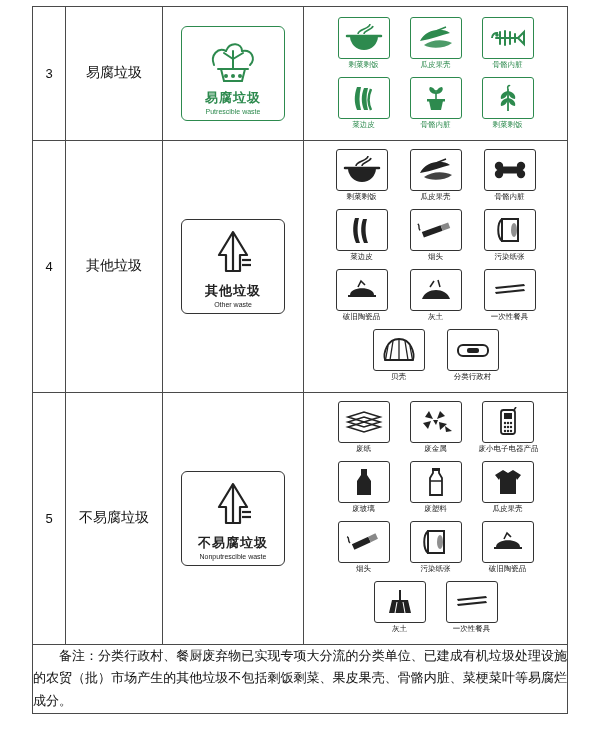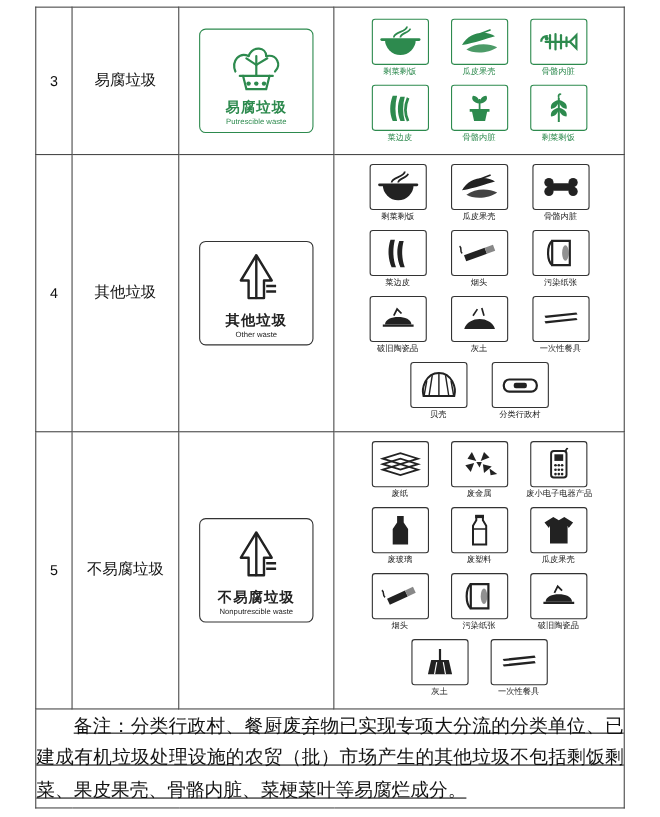--- a/index.html
+++ b/index.html
@@ -109,24 +109,23 @@
   }
   .items-grid.black .item .cap { color: #222; }
 
   .row3-grid { padding: 10px 4px; gap: 8px 14px; }
   .row4-grid { gap: 8px 16px; }
   .row5-grid { gap: 8px 14px; }
 
   
   .note-cell {
     padding: 8px 10px 10px 10px;
-    font-size: 17px;
+    font-size: 13px;
     line-height: 1.75;
     text-align: justify;
-    text-decoration: underline;
   }
   .note-cell p { margin: 0; text-indent: 2em; }
 
   svg { display: block; }
 </style>
 </head>
 <body>
 
 <div class="page">
 <table class="waste-table">

